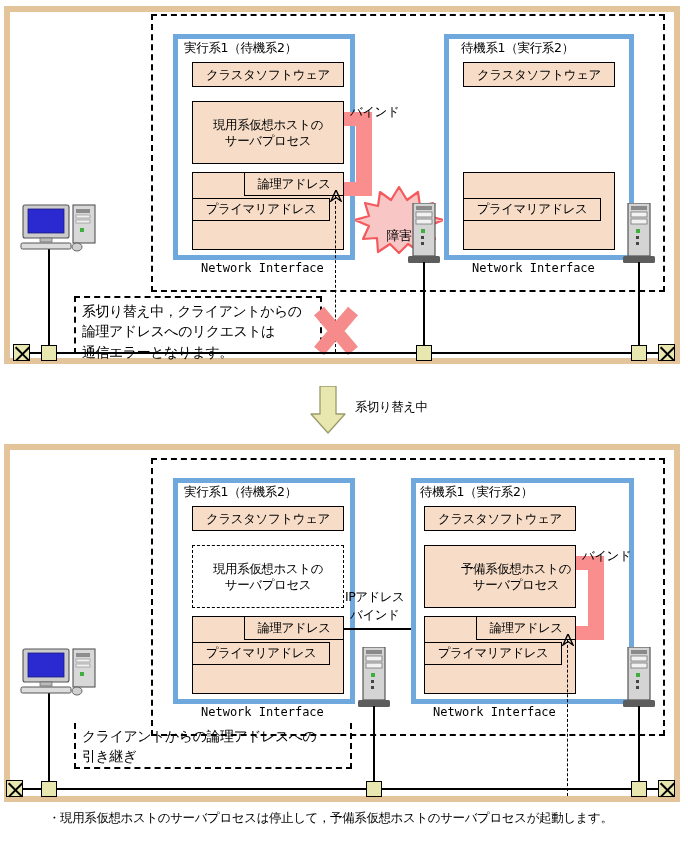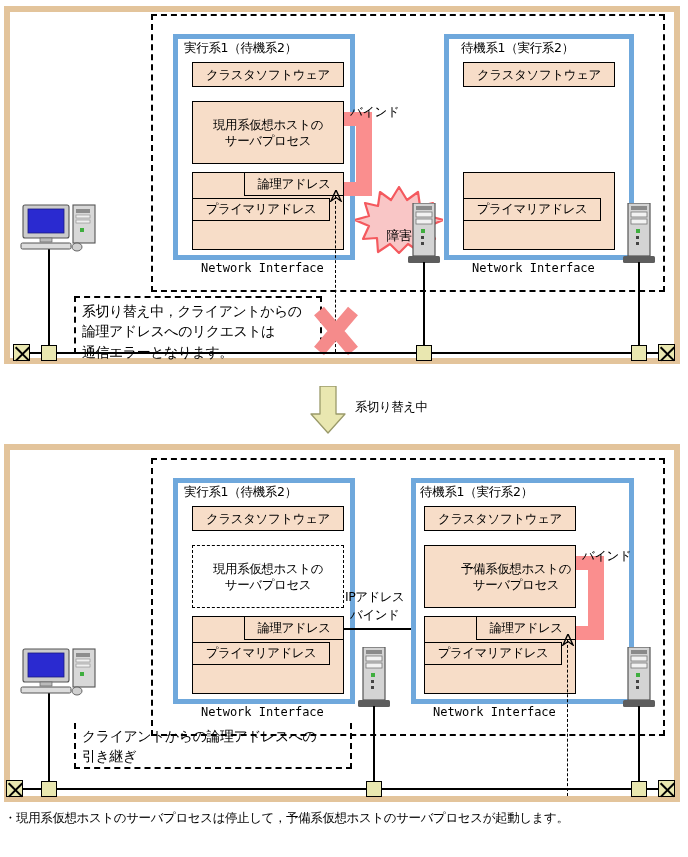--- a/index.html
+++ b/index.html
@@ -102,21 +102,21 @@
   .terminator:before, .terminator:after {
     content:""; position:absolute; left:-1px; top:50%;
     width:19px; height:1.5px; background:#000; transform-origin:center;
   }
   .terminator:before { transform:rotate(45deg); }
   .terminator:after  { transform:rotate(-45deg); }
   .drop { position:absolute; width:1.7px; background:#000; }
   .dashdrop { position:absolute; border-left:1.8px dashed #000; }
   
   .notes { position:absolute; left:4px; top:808px; width:680px; font-size:12.5px; line-height:1.55; letter-spacing:-0.4px; }
-  .notes div { white-space:nowrap; }
+  .notes div { white-space:nowrap;margin-left:44px; }
   
   .trans-arrow { position:absolute; }
   .trans-label { position:absolute; font-size:12.5px; letter-spacing:-0.5px; white-space:nowrap; }
   .bigx { position:absolute; }
   .burst { position:absolute; }
   .burst span {
     position:absolute; left:0; top:16px; width:100%; height:100%;
     display:flex; align-items:center; justify-content:center;
     font-size:13px; letter-spacing:-0.5px;
   }

